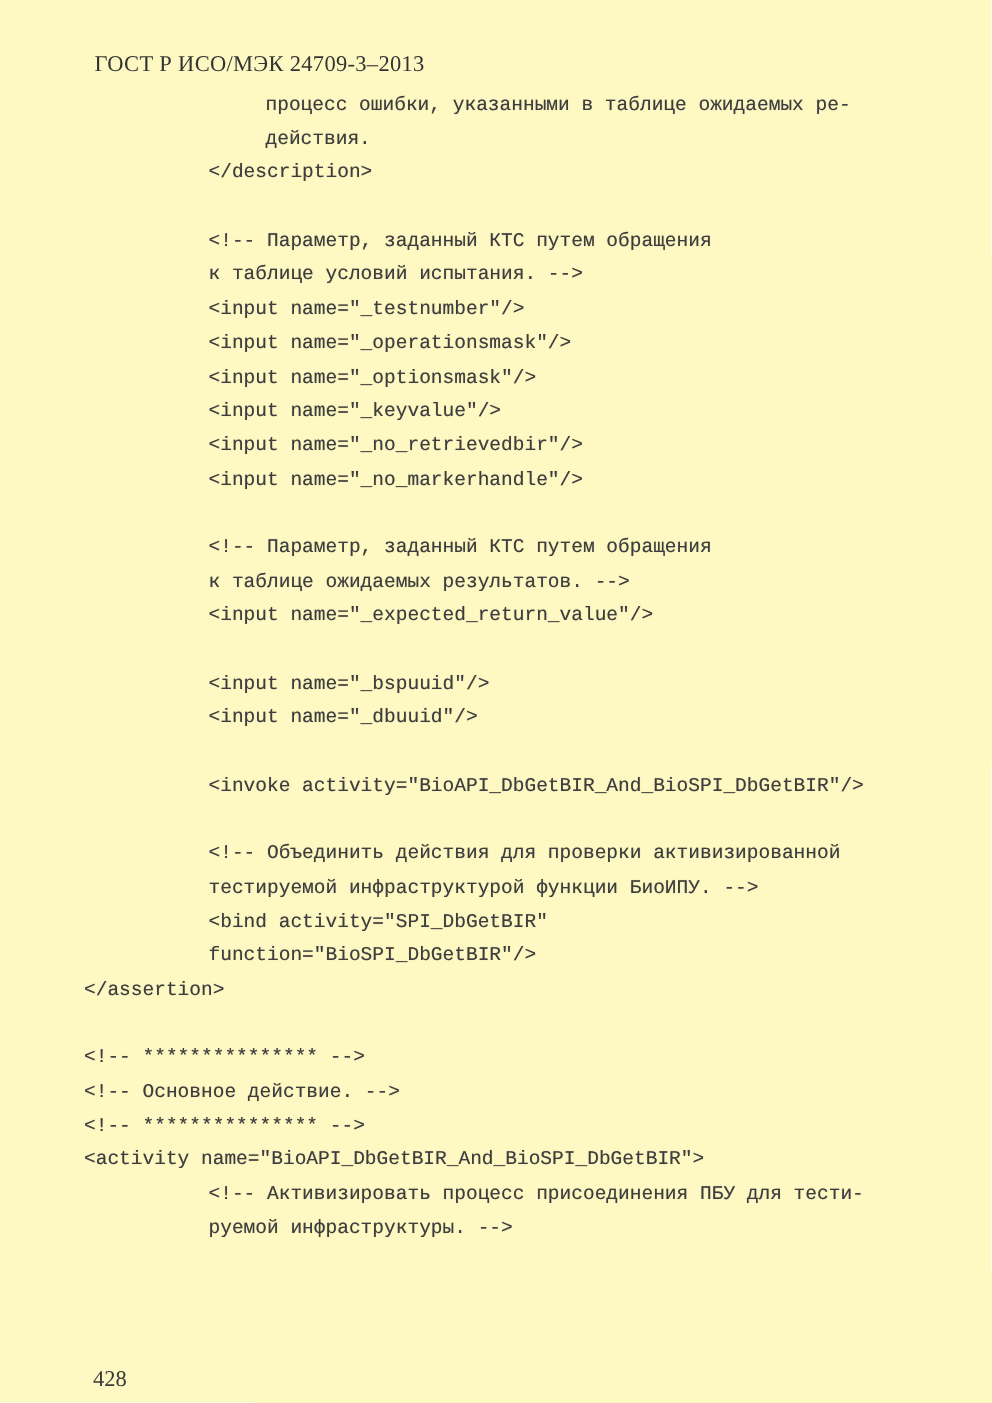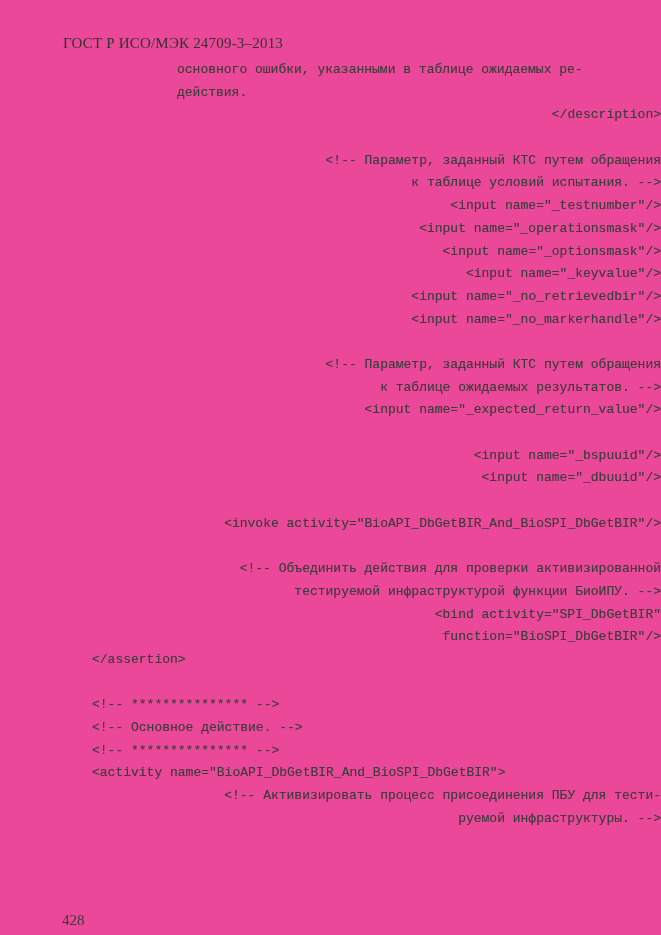--- a/index.html
+++ b/index.html
@@ -4,21 +4,21 @@
 <style>
   html, body {
     margin: 0;
     padding: 0;
     background: #ffffff;
   }
   .page {
     position: relative;
     width: 661px;
     height: 935px;
-    background: #ec4899;
+    background: #fef9c3;
     overflow: hidden;
     color: #3d3d3d;
   }
   .doc-header {
     position: absolute;
     left: 63px;
     top: 35px;
     font-family: "Liberation Serif", serif;
     font-size: 15px;
     letter-spacing: 0.2px;
@@ -34,40 +34,40 @@
   .code-line {
     height: 22.7px;
     line-height: 22.7px;
     font-family: "Liberation Mono", "DejaVu Sans Mono", monospace;
     font-size: 13px;
     color: #3d3d3d;
     white-space: pre;
     text-shadow: 0 0 0.5px rgba(70, 70, 70, 0.55);
   }
   .indent-0 { padding-left: 63px; }
-  .indent-1 { padding-left: 92px; }
-  .indent-2 { padding-left: 139px; text-align: right; }
+  .indent-1 { padding-left: 56px; }
+  .indent-2 { padding-left: 139px; }
   .indent-3 { padding-left: 177px; }
   .page-number {
     position: absolute;
     left: 62px;
     top: 912px;
     font-family: "Liberation Serif", serif;
     font-size: 15px;
     color: #3a3a3a;
   }
 </style>
 </head>
 <body>
 
 <div class="page">
   <div class="doc-header">ГОСТ Р ИСО/МЭК 24709-3–2013</div>
 
   <div class="code-listing">
-      <div class="code-line indent-3">основного ошибки, указанными в таблице ожидаемых ре-</div>
+      <div class="code-line indent-3">процесс ошибки, указанными в таблице ожидаемых ре-</div>
       <div class="code-line indent-3">действия.</div>
       <div class="code-line indent-2">&lt;/description&gt;</div>
       <div class="code-line indent-0"></div>
       <div class="code-line indent-2">&lt;!-- Параметр, заданный КТС путем обращения</div>
       <div class="code-line indent-2">к таблице условий испытания. --&gt;</div>
       <div class="code-line indent-2">&lt;input name="_testnumber"/&gt;</div>
       <div class="code-line indent-2">&lt;input name="_operationsmask"/&gt;</div>
       <div class="code-line indent-2">&lt;input name="_optionsmask"/&gt;</div>
       <div class="code-line indent-2">&lt;input name="_keyvalue"/&gt;</div>
       <div class="code-line indent-2">&lt;input name="_no_retrievedbir"/&gt;</div>

